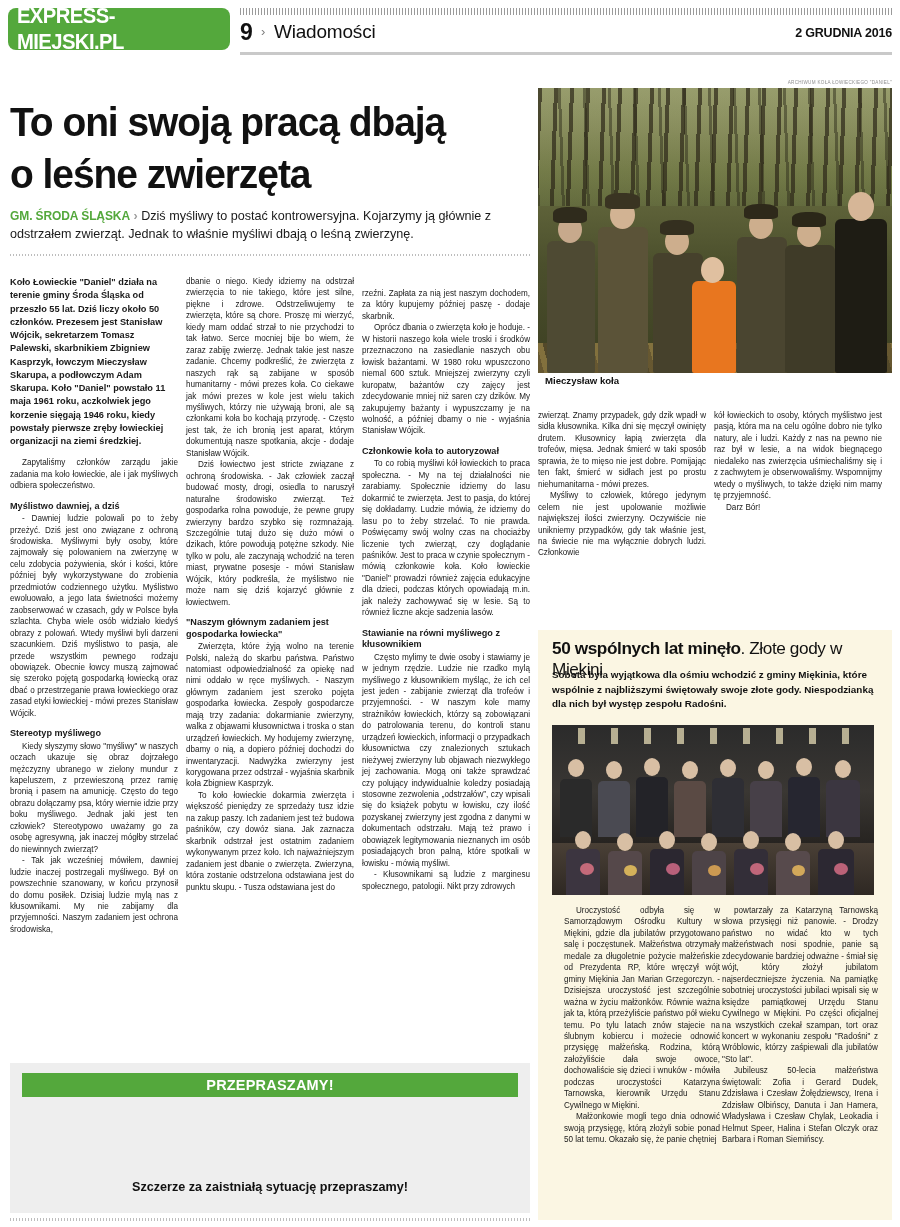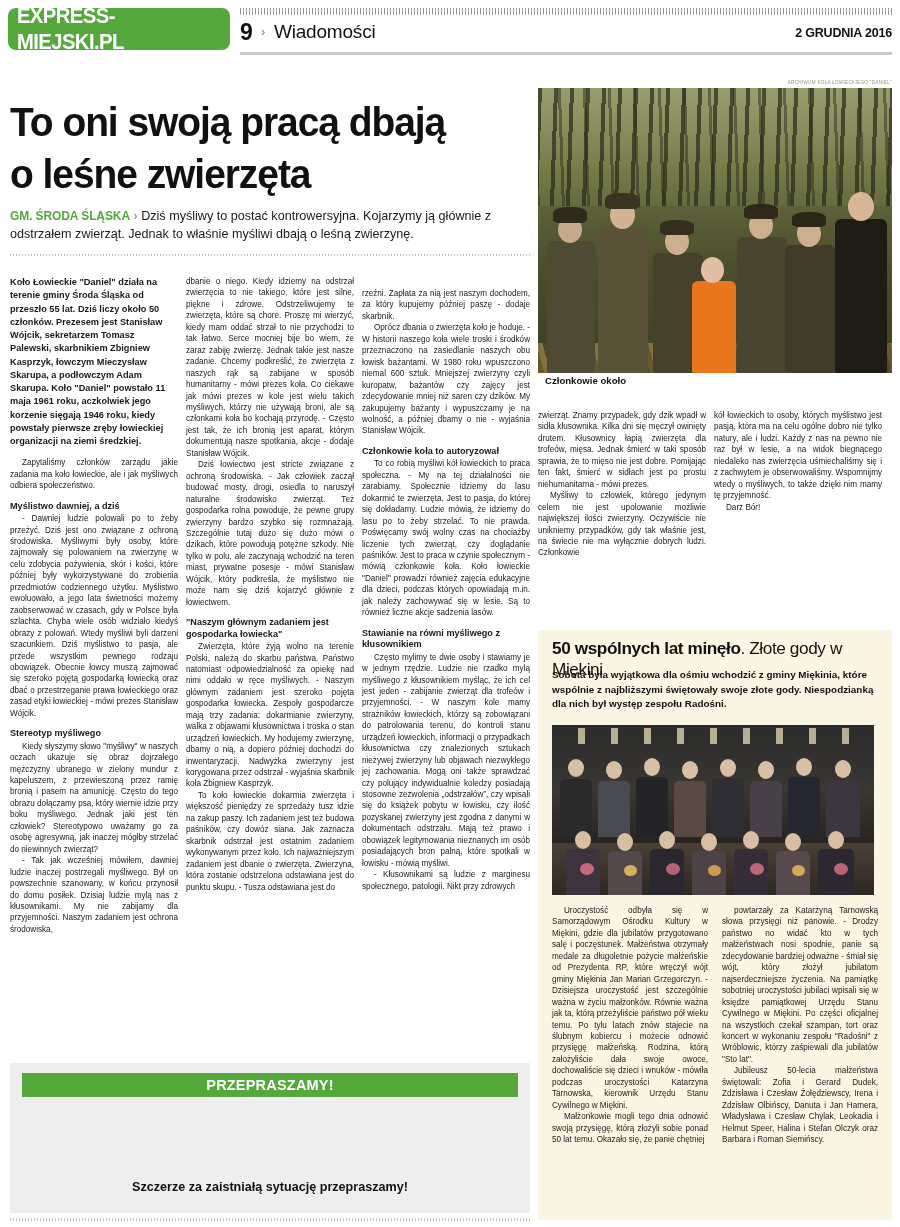--- a/index.html
+++ b/index.html
@@ -300,21 +300,21 @@
   }
   .p2-floor {
     position:absolute; left:0; top:118px; width:322px; height:52px;
     background: linear-gradient(to bottom, #4a4036 0%, #2e2823 100%);
   }
   .p2-row { position:absolute; }
   .p2-row .h { position:absolute; border-radius:50%; background:#d8bfa4; }
   .p2-row .b { position:absolute; border-radius:5px 5px 0 0; }
   .p2-flower { position:absolute; border-radius:50%; }
 
-  #col6 { left: 552px; top: 905px; width: 156px; }
+  #col6 { left: 564px; top: 905px; width: 156px; }
   #col7 { left: 722px; top: 905px; width: 156px; }
   .panelcol {
     position: absolute;
     font-size: 8.15px;
     line-height: 1.405;
     text-align: justify;
     color: #1a1a1a;
   }
   .panelcol p { margin: 0; text-indent: 12px; }
 </style>
@@ -382,21 +382,21 @@
       <div class="body" style="left:3px; bottom:0; width:50px; height:128px; background:#3f3b28;"></div>
       <div class="head" style="left:15px; bottom:126px; width:24px; height:27px; background:#cdae8d;"></div>
       <div class="hat" style="left:10px; bottom:146px; width:34px; height:15px; background:#2b2718;"></div>
     </div>
     <div class="fig" style="left:294px; width:58px; height:200px;">
       <div class="body" style="left:3px; bottom:0; width:52px; height:154px; background:#1e1c14;"></div>
       <div class="head" style="left:16px; bottom:152px; width:26px; height:29px; background:#d6b697;"></div>
     </div>
   </div>
   <div class="photo-caption-bar"></div>
-  <div class="photo-caption">Członkowie około</div>
+  <div class="photo-caption">Mieczysław koła</div>
 
   <div class="col" id="col1">
     <span class="intro">Koło Łowieckie "Daniel" działa na terenie gminy Środa Śląska od przeszło 55 lat. Dziś liczy około 50 członków. Prezesem jest Stanisław Wójcik, sekretarzem Tomasz Palewski, skarbnikiem Zbigniew Kasprzyk, łowczym Mieczysław Skarupa, a podłowczym Adam Skarupa. Koło "Daniel" powstało 11 maja 1961 roku, aczkolwiek jego korzenie sięgają 1946 roku, kiedy powstały pierwsze zręby łowieckiej organizacji na ziemi średzkiej.</span>
     <p>Zapytaliśmy członków zarządu jakie zadania ma koło łowieckie, ale i jak myśliwych odbiera społeczeństwo.</p>
     <h3>Myślistwo dawniej, a dziś</h3>
     <p>- Dawniej ludzie polowali po to żeby przeżyć. Dziś jest ono związane z ochroną środowiska. Myśliwymi były osoby, które zajmowały się polowaniem na zwierzynę w celu zdobycia pożywienia, skór i kości, które później były wykorzystywane do zrobienia przedmiotów codziennego użytku. Myślistwo ewoluowało, a jego lata świetności możemy zaobserwować w czasach, gdy w Polsce była szlachta. Chyba wiele osób widziało kiedyś obrazy z polowań. Wtedy myśliwi byli darzeni szacunkiem. Dziś myślistwo to pasja, ale przede wszystkim pewnego rodzaju obowiązek. Obecnie łowcy muszą zajmować się szeroko pojętą gospodarką łowiecką oraz dbać o przestrzeganie prawa łowieckiego oraz zasad etyki łowieckiej - mówi prezes Stanisław Wójcik.</p>
     <h3>Stereotyp myśliwego</h3>
     <p>Kiedy słyszymy słowo "myśliwy" w naszych oczach ukazuje się obraz dojrzałego mężczyzny ubranego w zielony mundur z kapeluszem, z przewieszoną przez ramię bronią i pasem na amunicję. Często do tego obrazu dołączamy psa, który wiernie idzie przy boku myśliwego. Jednak jaki jest ten człowiek? Stereotypowo uważamy go za osobę agresywną, jak inaczej mógłby strzelać do niewinnych zwierząt?</p>
     <p>- Tak jak wcześniej mówiłem, dawniej ludzie inaczej postrzegali myśliwego. Był on powszechnie szanowany, w końcu przynosił do domu posiłek. Dzisiaj ludzie mylą nas z kłusownikami. My nie zabijamy dla przyjemności. Naszym zadaniem jest ochrona środowiska,</p>
   </div>

